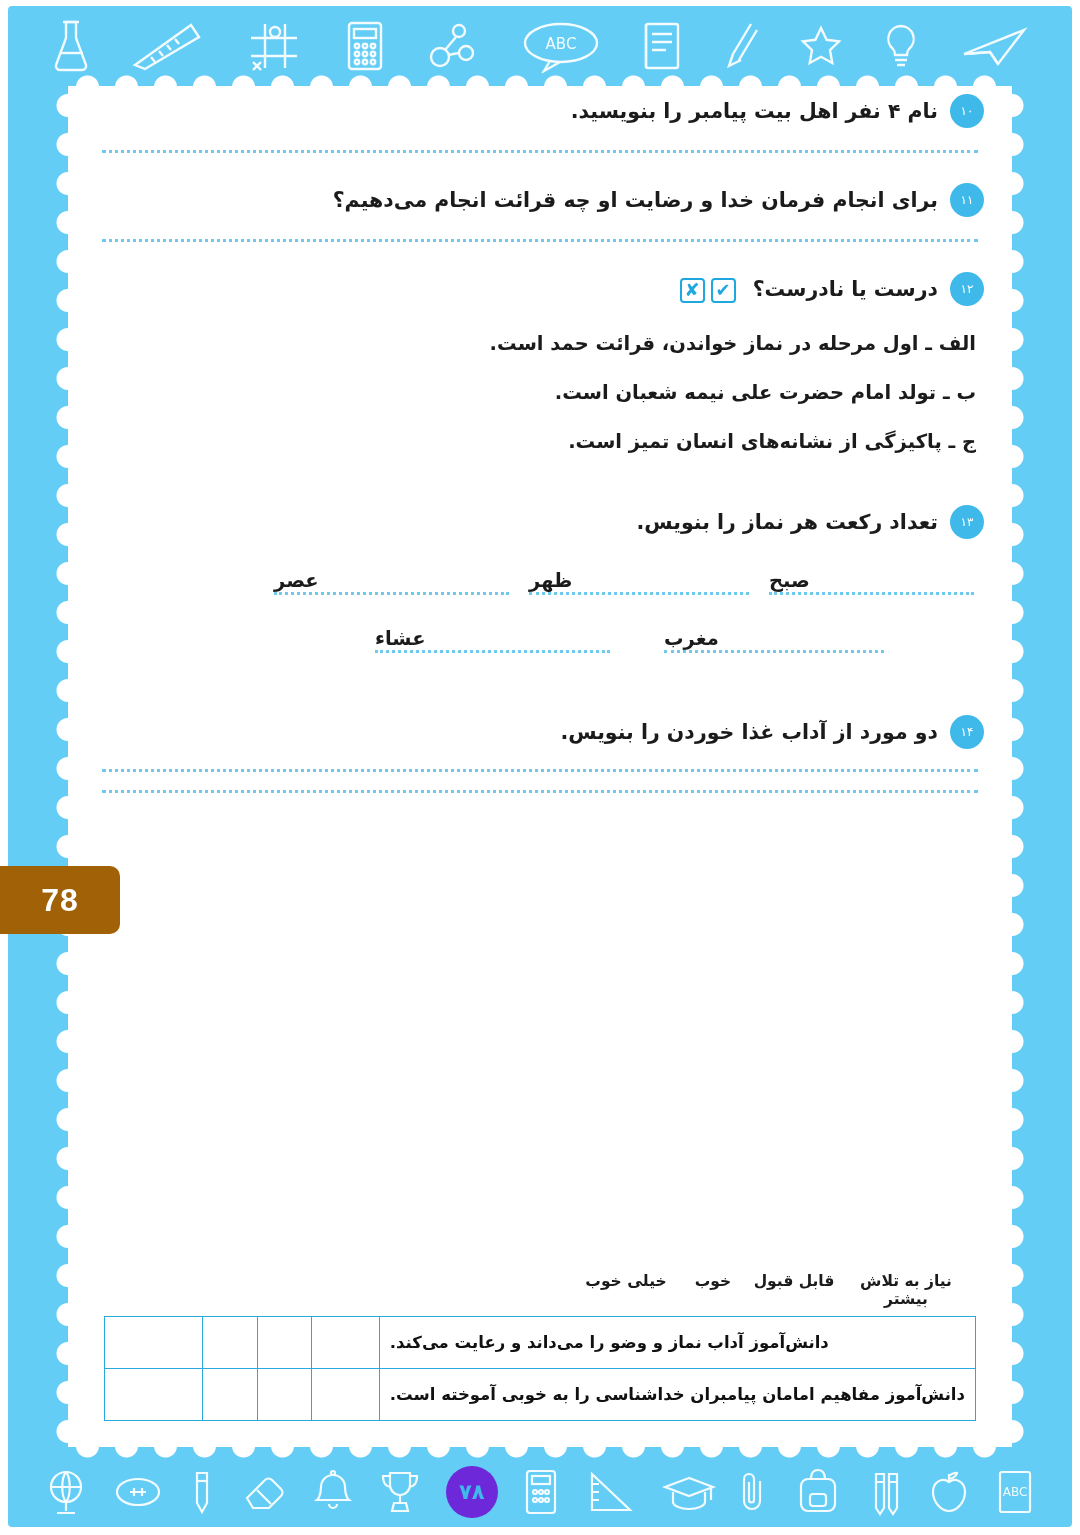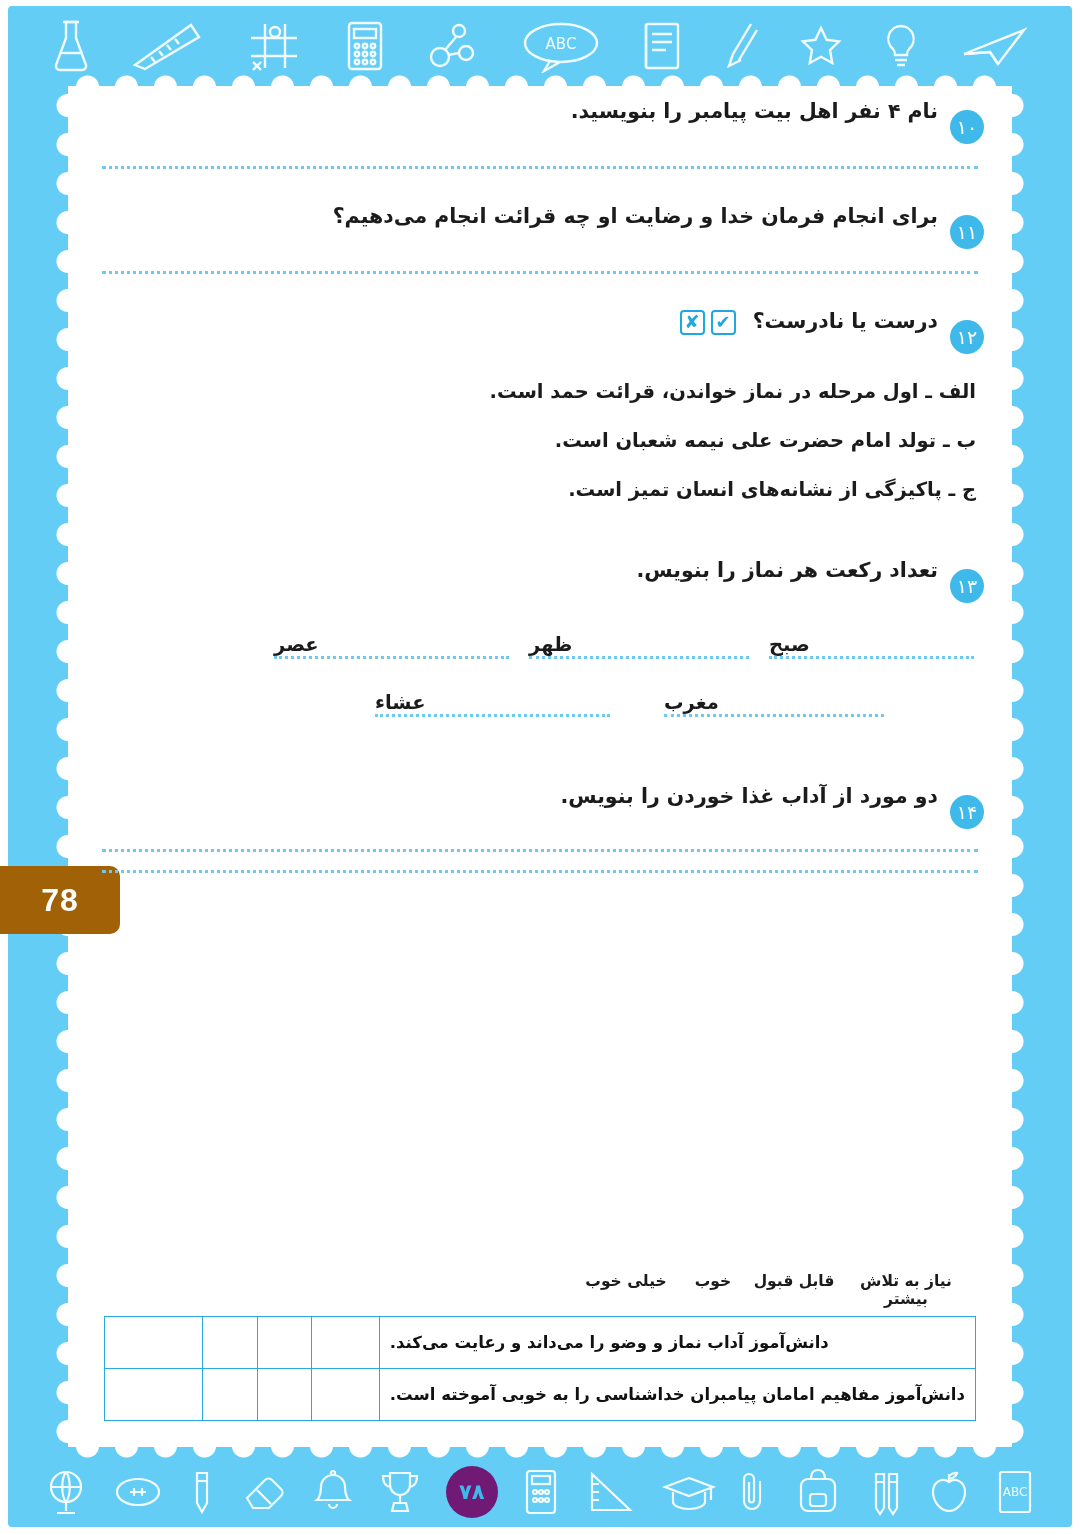--- a/index.html
+++ b/index.html
@@ -91,21 +91,21 @@
     align-items: center;
     justify-content: center;
     letter-spacing: 1px;
     z-index: 6;
     font-family: "Liberation Sans", sans-serif;
   }
 
   .footer-page-badge {
     width: 52px; height: 52px;
     border-radius: 50%;
-    background: #701a75;
+    background: #6d28d9;
     color: #3fb9ea;
     display: flex; align-items: center; justify-content: center;
     font-size: 21px;
     font-weight: bold;
     font-family: "DejaVu Sans", sans-serif;
   }
 
   
   .content {
     position: absolute;
@@ -122,24 +122,24 @@
     align-items: flex-start;
     gap: 12px;
     margin-bottom: 4px;
   }
   .q-num {
     flex: 0 0 auto;
     width: 34px; height: 34px;
     border-radius: 50%;
     background: #3fb9ea;
     color: #ffffff;
-    font-size: 19px;
+    font-size: 12px;
     display: flex; align-items: center; justify-content: center;
     font-family: "DejaVu Sans", sans-serif;
-    margin-top: 16px;
+    margin-top: 0;
   }
   .q-text {
     font-size: 20.5px;
     font-weight: bold;
     line-height: 1.5;
     padding-top: 2px;
   }
   .q-text .cb-group {
     display: inline-flex;
     gap: 6px;

